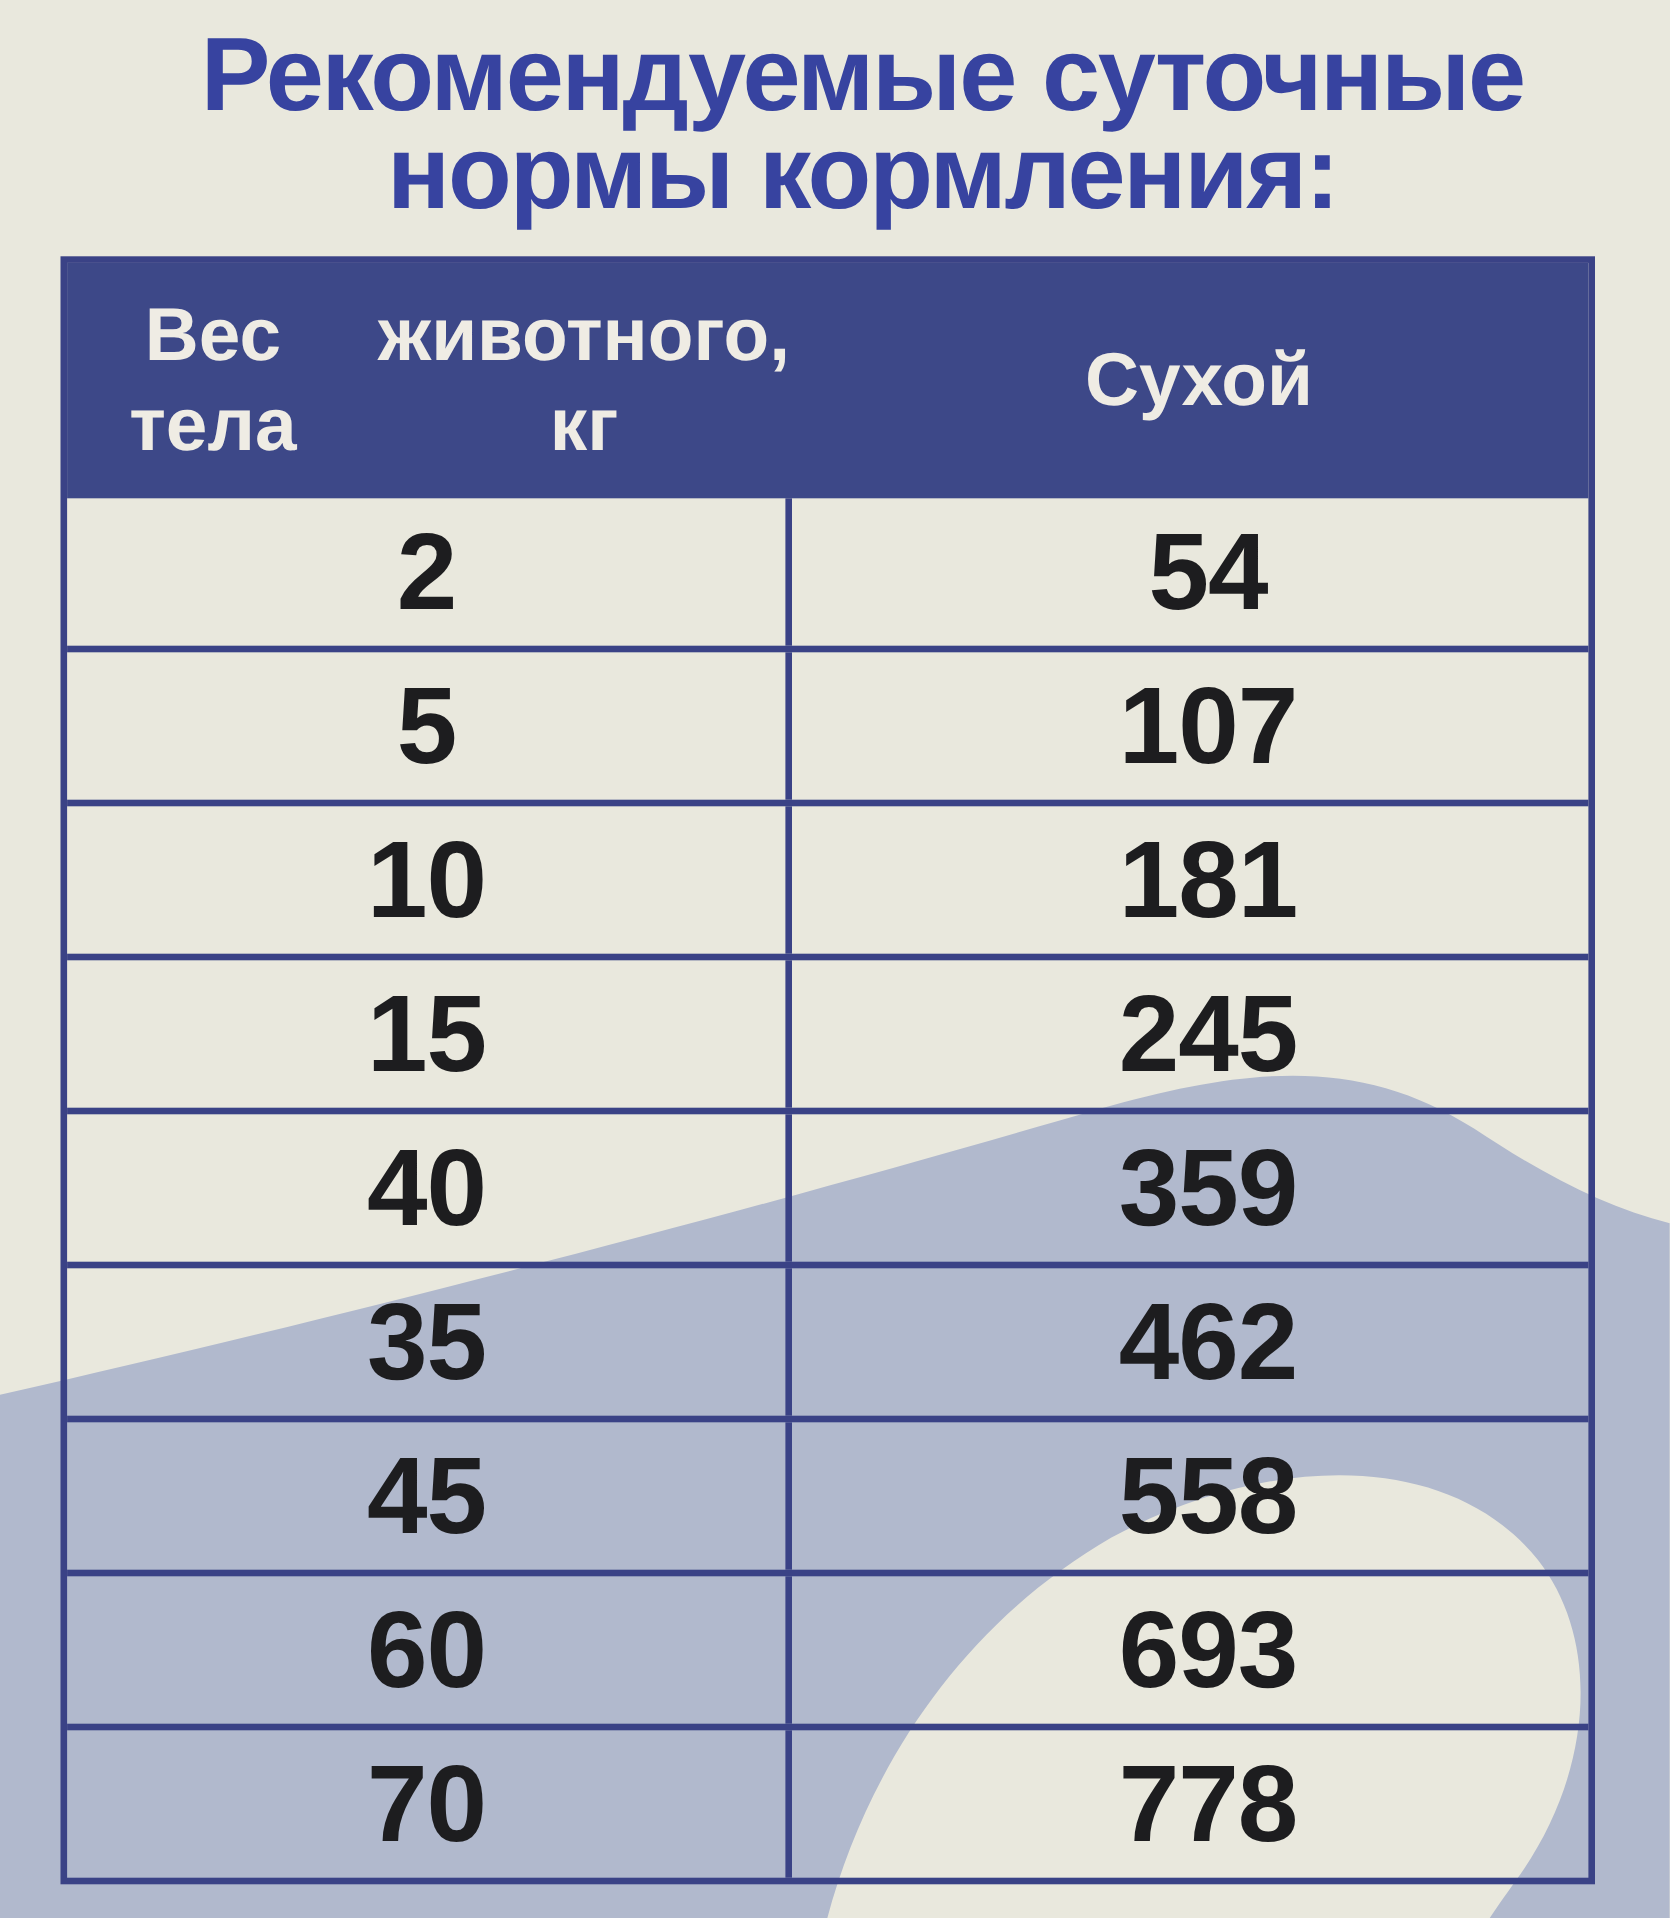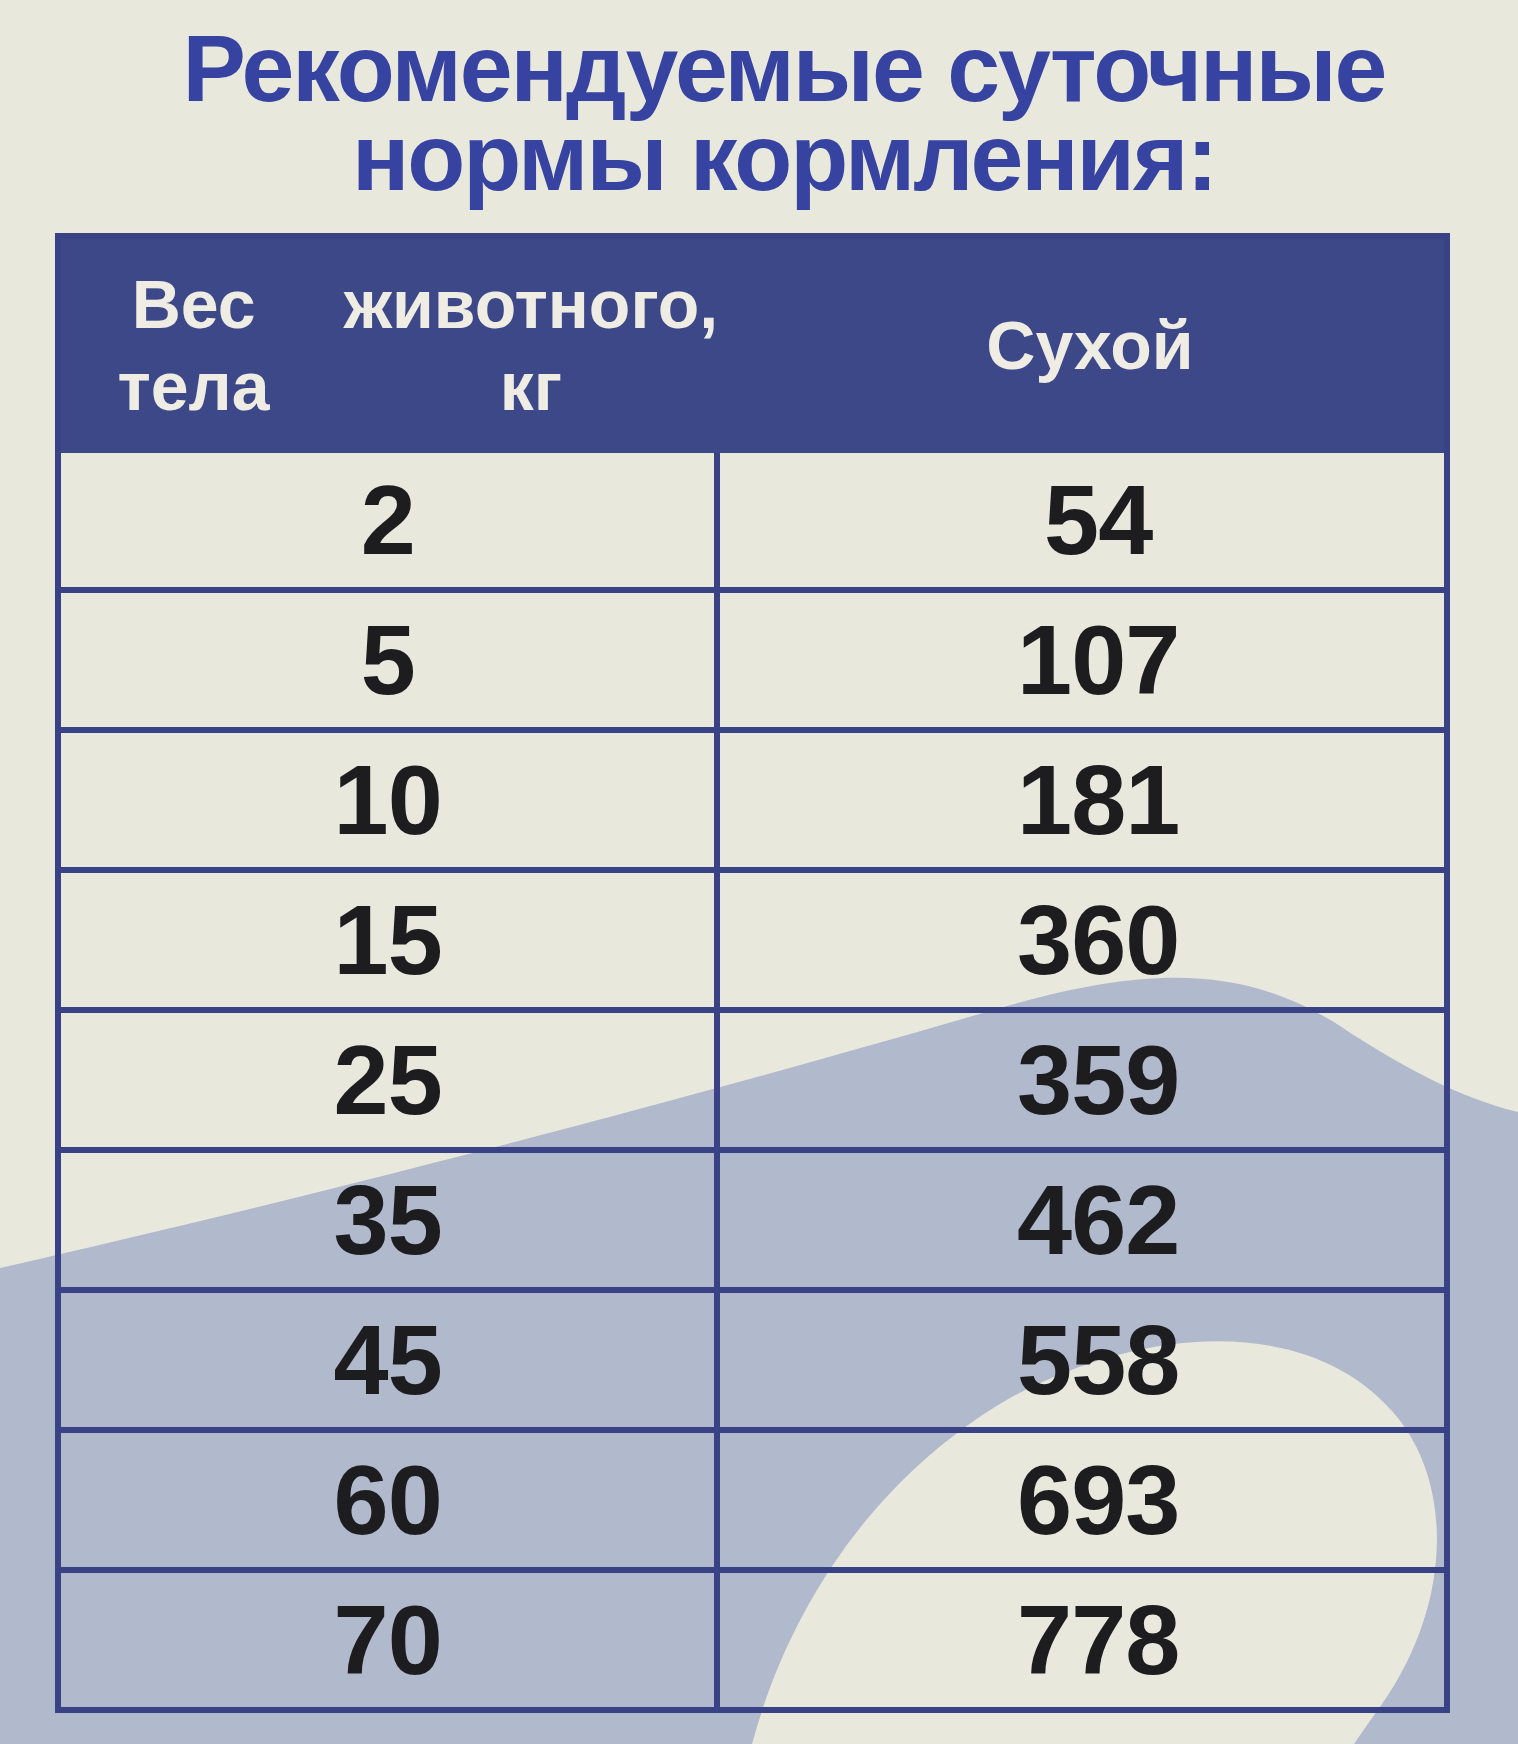--- a/index.html
+++ b/index.html
@@ -133,24 +133,24 @@
     <div class="tr">
       <div class="td td-weight">5</div>
       <div class="td td-food">107</div>
     </div>
     <div class="tr">
       <div class="td td-weight">10</div>
       <div class="td td-food">181</div>
     </div>
     <div class="tr">
       <div class="td td-weight">15</div>
-      <div class="td td-food">360</div>
+      <div class="td td-food">245</div>
     </div>
     <div class="tr">
-      <div class="td td-weight">25</div>
+      <div class="td td-weight">40</div>
       <div class="td td-food">359</div>
     </div>
     <div class="tr">
       <div class="td td-weight">35</div>
       <div class="td td-food">462</div>
     </div>
     <div class="tr">
       <div class="td td-weight">45</div>
       <div class="td td-food">558</div>
     </div>

